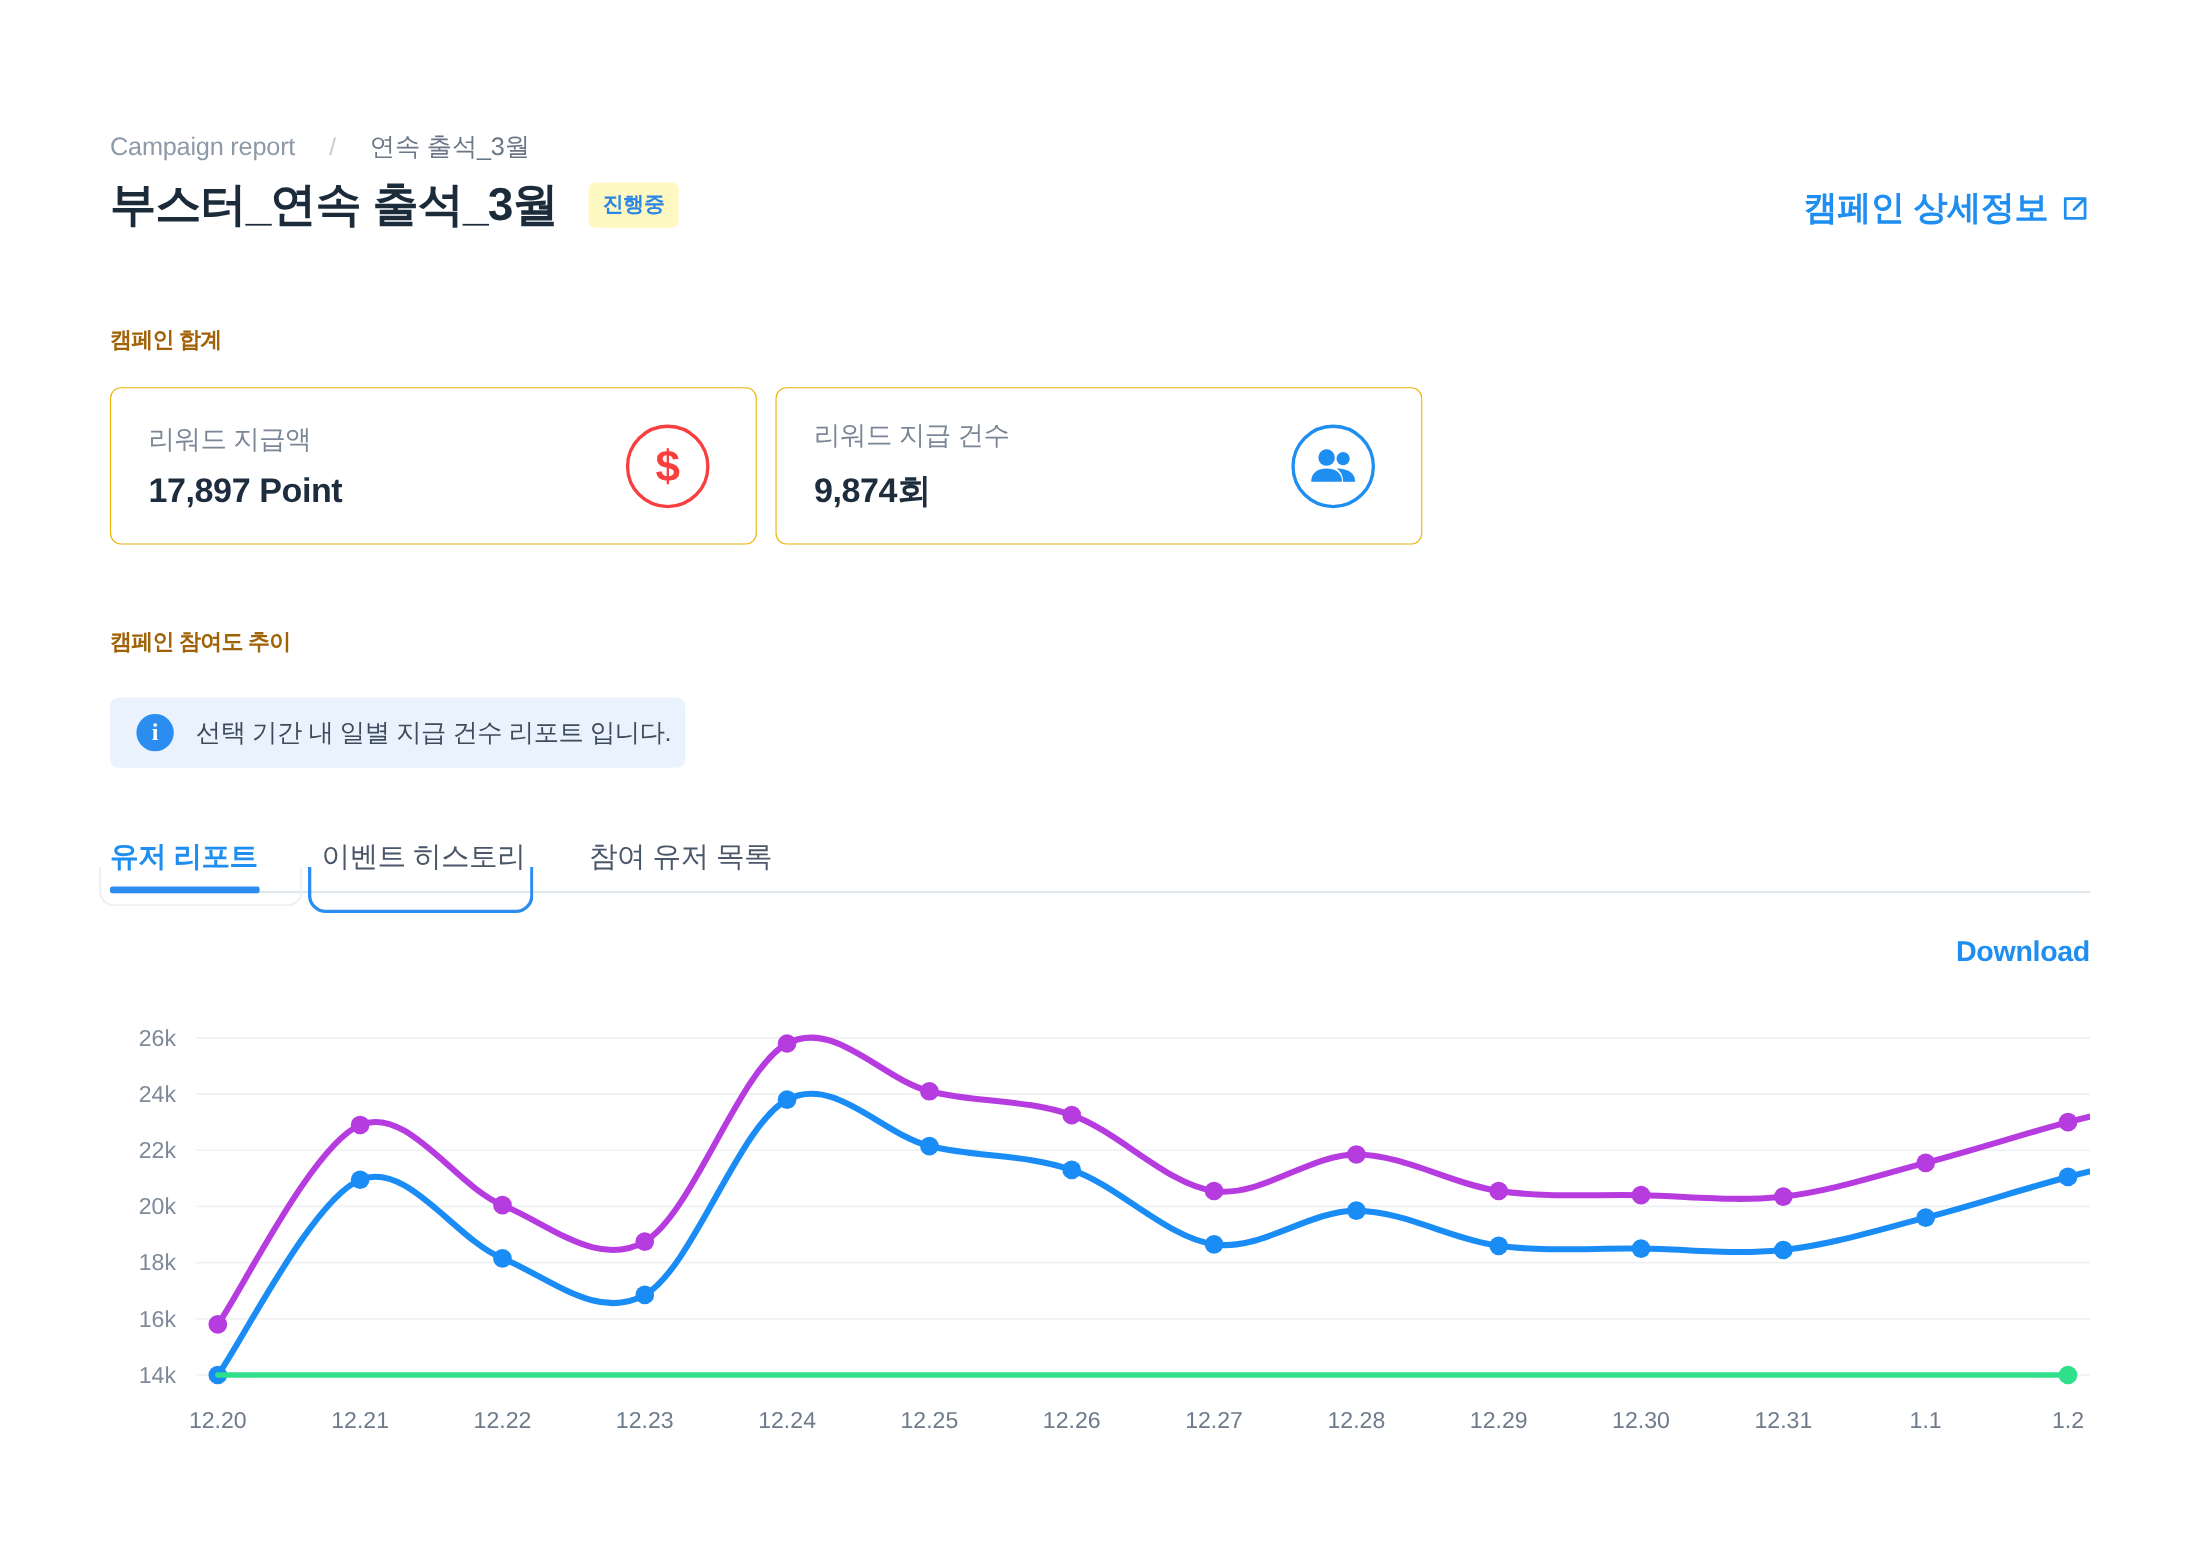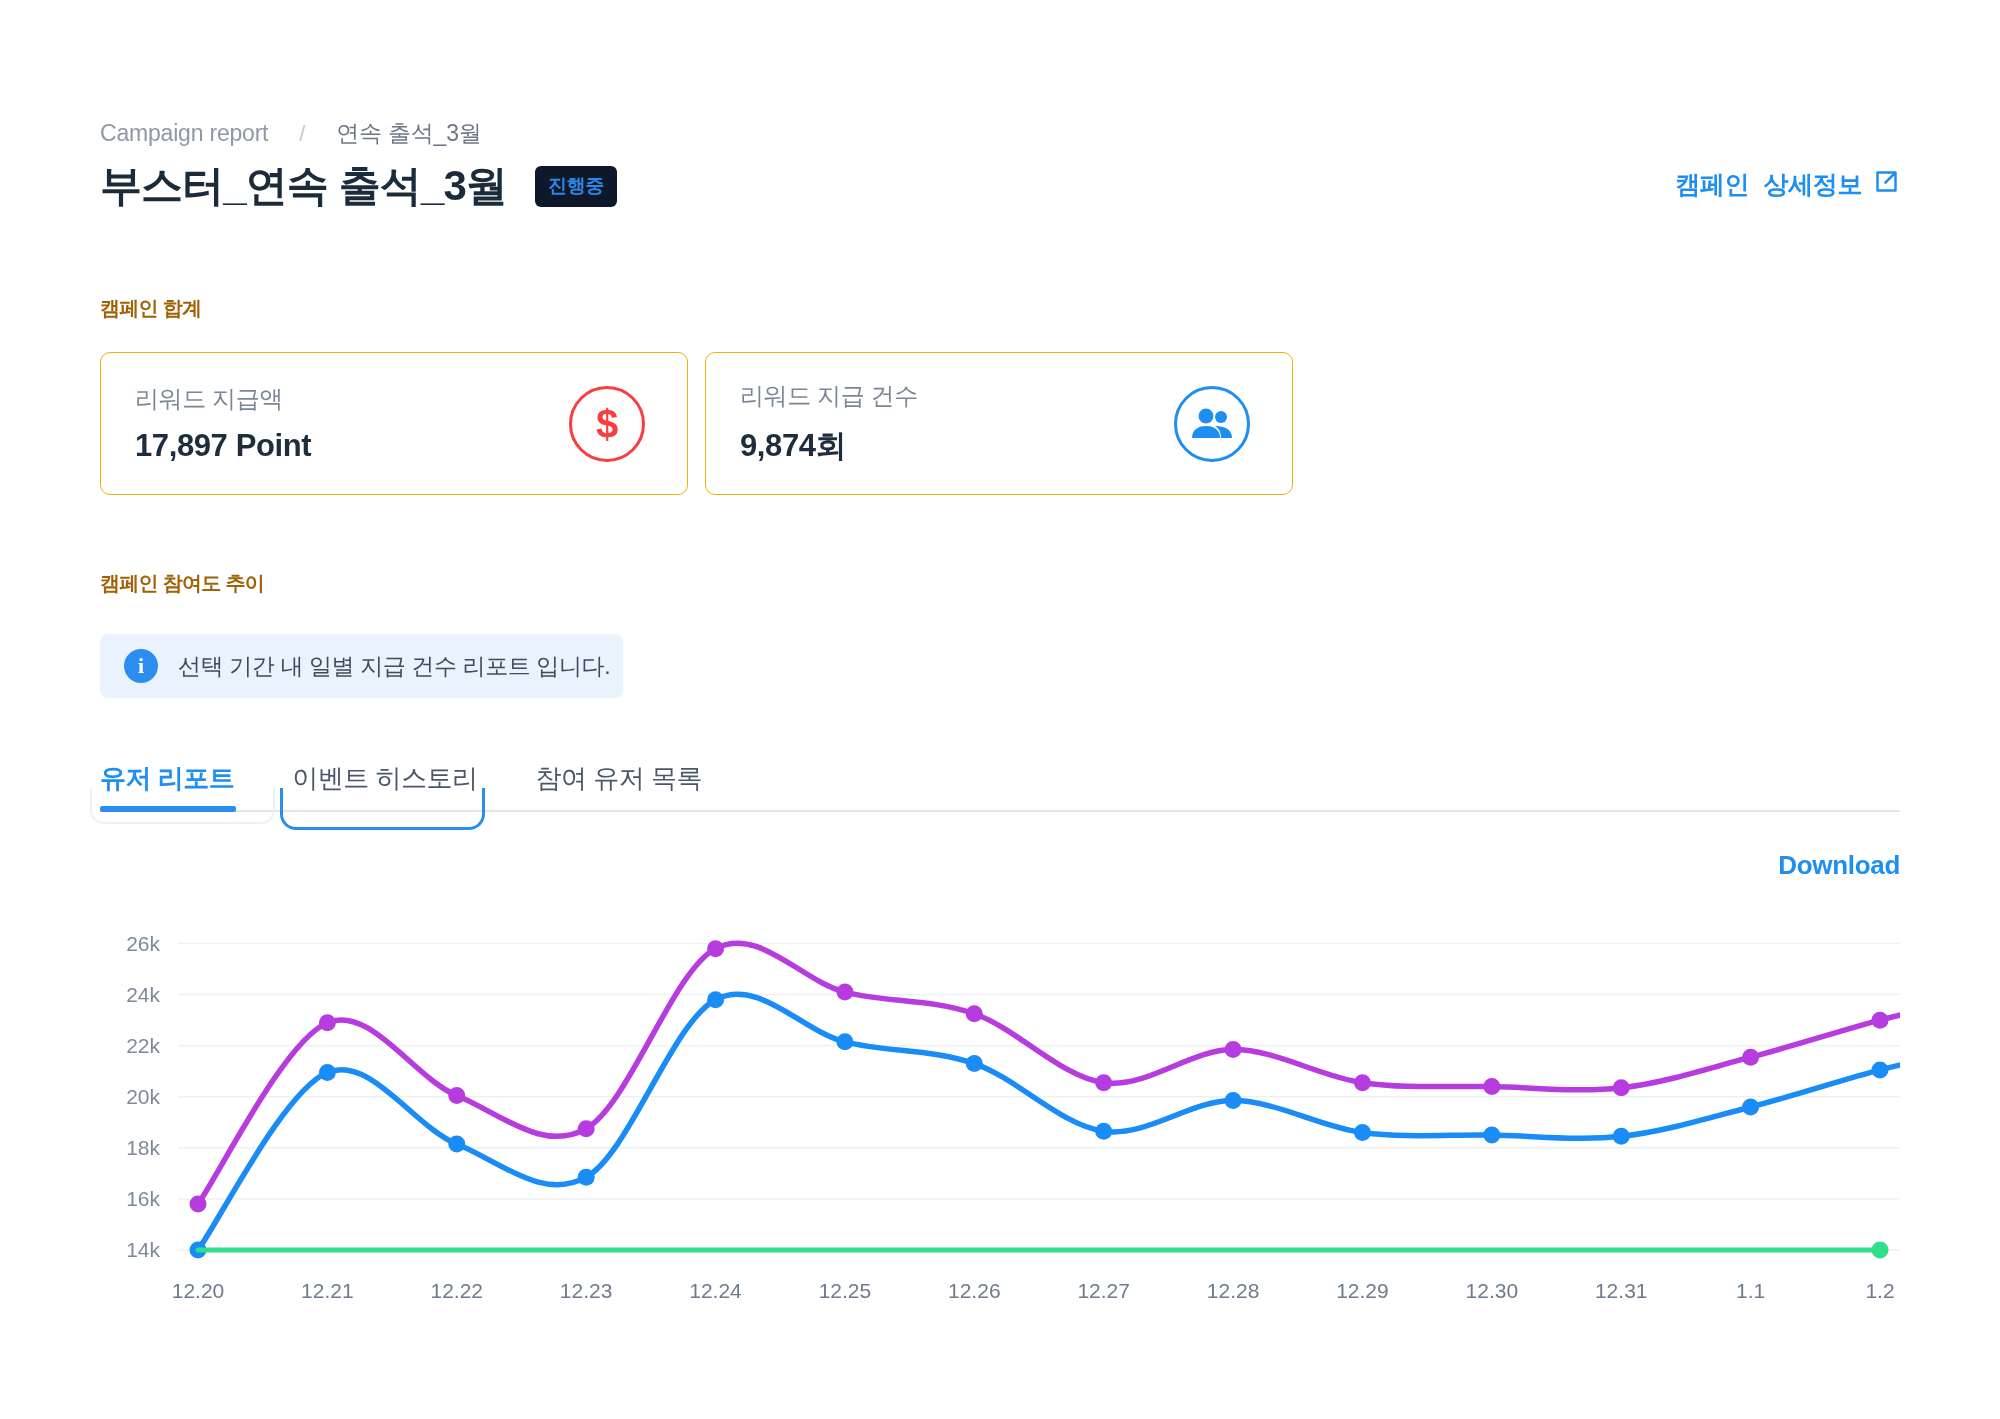--- a/index.html
+++ b/index.html
@@ -24,34 +24,34 @@
     font-size: 23px; color: #8e99a8; letter-spacing: -0.2px;
   }
   .crumb-sep { color: #c3cad4; font-size: 22px; }
   .crumb-current { color: #6b7786; }
   .title-row { display: flex; align-items: center; gap: 28px; margin-top: 14px; }
   .page-title {
     font-size: 42px; font-weight: bold; color: #1c2b3a;
     letter-spacing: -0.9px; line-height: 1.1;
   }
   .status-badge {
-    background: #0f172a; color: #2c86e6;
+    background: #fef9c3; color: #2c86e6;
     font-size: 19px; font-weight: bold;
     padding: 7px 13px 8px; border-radius: 6px;
     letter-spacing: -0.3px;
   }
 
   .header-right {
     position: absolute; right: 100px; top: 168px;
     display: flex; flex-direction: column; align-items: flex-end; gap: 22px;
   }
   .detail-link {
-    display: flex; gap: 11px;
-    color: #1f8ef1; font-size: 25px; font-weight: bold;
-    letter-spacing: -0.4px; cursor: pointer; font-family: Liberation Mono, monospace;
+    display: flex; align-items: center; gap: 11px;
+    color: #1f8ef1; font-size: 31px; font-weight: bold;
+    letter-spacing: -0.4px; cursor: pointer;
   }
   .ext-icon { width: 27px; height: 27px; display: block; }
   .period-row {
     display: flex; align-items: center; gap: 22px;
     font-size: 24px; color: #3b4a5c; letter-spacing: -0.3px; cursor: pointer;
   }
   .period-label { color: #6d7888; }
   .period-value { color: #2c3c4e; }
   .caret { width: 0; height: 0; border-left: 8px solid transparent;
            border-right: 8px solid transparent; border-top: 8px solid #8a96a4;

